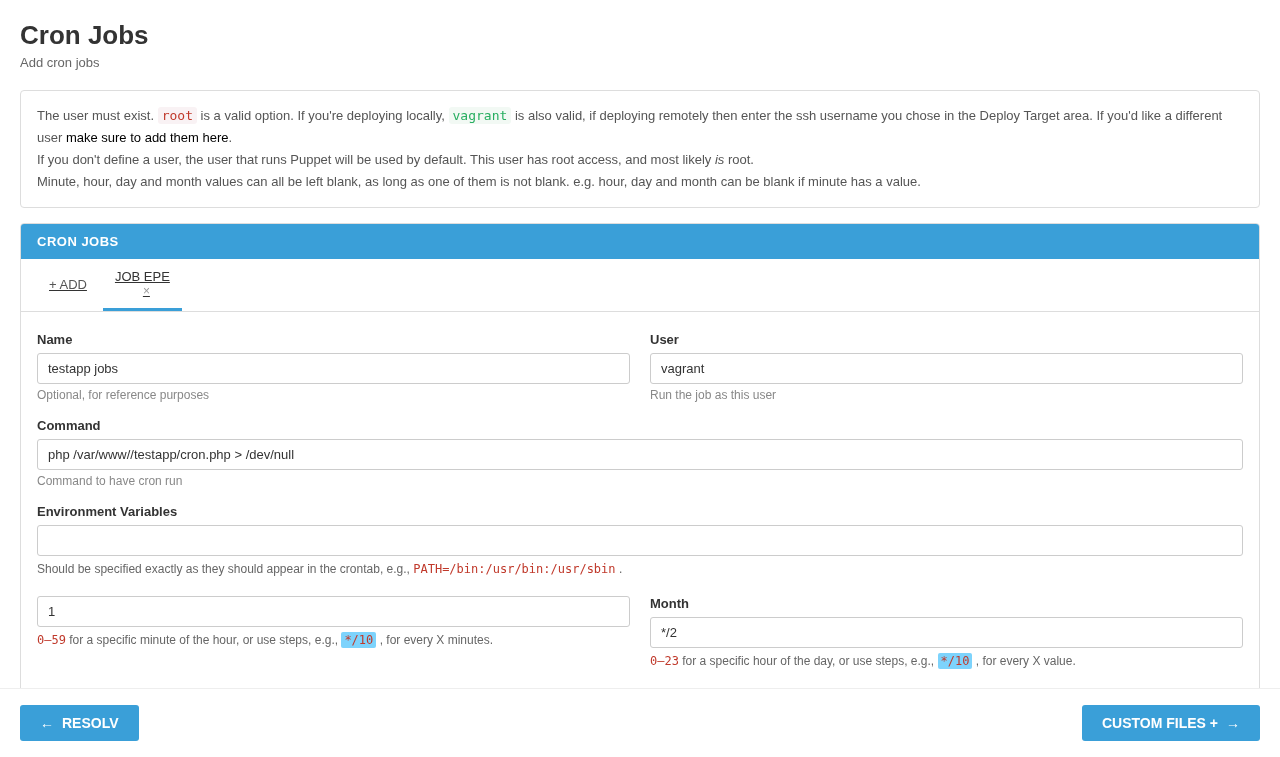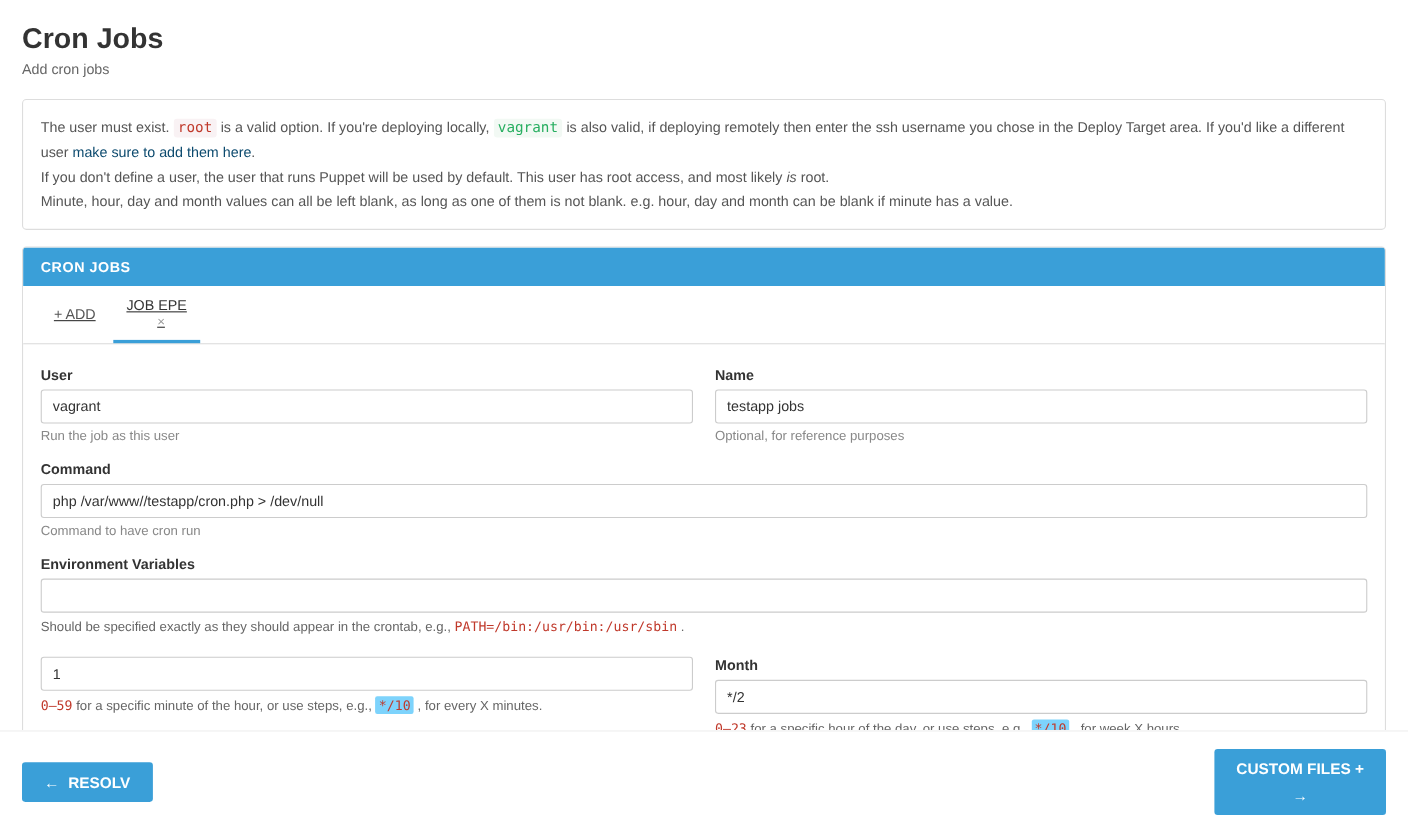--- a/index.html
+++ b/index.html
@@ -7,21 +7,21 @@
 
     .page-wrapper { width: 1280px; min-height: 757px; position: relative; display: flex; flex-direction: column; }
 
     .page-header { padding: 20px 20px 10px 20px; }
     .page-title { font-size: 26px; font-weight: bold; color: #333; margin-bottom: 4px; }
     .page-subtitle { font-size: 13px; color: #666; }
 
     .info-box { margin: 10px 20px 15px 20px; border: 1px solid #ddd; border-radius: 4px; padding: 14px 16px; font-size: 13px; line-height: 1.7; color: #555; }
     .info-box .highlight-root { color: #c0392b; background: #f9f2f4; font-family: monospace; padding: 1px 4px; border-radius: 3px; }
     .info-box .highlight-vagrant { color: #27ae60; background: #f2f9f4; font-family: monospace; padding: 1px 4px; border-radius: 3px; }
-    .info-box .highlight-link { color: #0c4a6e; text-decoration: none; text-align: right; }
+    .info-box .highlight-link { color: #000000; text-decoration: none; text-align: right; }
     .info-box .highlight-italic { font-style: italic; text-align: center; }
 
     .panel { margin: 0 20px; border: 1px solid #ddd; border-radius: 4px; overflow: hidden; }
     .panel-header { background: #3a9fd8; color: #fff; padding: 10px 16px; font-size: 13px; font-weight: bold; letter-spacing: 0.5px; }
 
     .tabs { display: flex; align-items: center; padding: 0 16px; border-bottom: 1px solid #ddd; background: #fff; text-decoration: underline; }
     .tab-add { display: flex; align-items: center; padding: 10px 12px; font-size: 13px; color: #555; cursor: pointer; border-bottom: 2px solid transparent; }
     .tab-item { display: flex; align-items: center; padding: 10px 12px; font-size: 13px; color: #333; cursor: pointer; border-bottom: 3px solid #3a9fd8; margin-left: 4px; flex-direction: column; }
     .tab-item .tab-close { margin-left: 8px; color: #999; font-size: 12px; cursor: pointer; }
 
@@ -38,21 +38,21 @@
 
     .hint-line { font-size: 12px; color: #666; margin-top: 4px; line-height: 1.6; }
     .hint-line .hint-range { color: #c0392b; font-family: monospace; }
     .hint-line .hint-code { color: #c0392b; font-family: monospace; background: #7dd3fc; padding: 1px 3px; border-radius: 2px; }
     .hint-line .hint-path { color: #c0392b; font-family: monospace; }
 
     .footer { margin-top: auto; padding: 16px 20px; display: flex; justify-content: space-between; align-items: center; background: #fff; border-top: 1px solid #eee; position: fixed; bottom: 0; width: 1280px; }
 
     .btn-resolv { background: #3a9fd8; color: #fff; border: none; border-radius: 3px; padding: 10px 20px; font-size: 14px; font-weight: bold; cursor: pointer; display: flex; align-items: center; gap: 8px; }
 
-    .btn-custom { background: #3a9fd8; color: #fff; border: none; border-radius: 3px; padding: 10px 20px; font-size: 14px; font-weight: bold; cursor: pointer; display: flex; align-items: center; gap: 8px; flex-direction: column; }
+    .btn-custom { background: #3a9fd8; color: #fff; border: none; border-radius: 3px; padding: 10px 20px; font-size: 14px; font-weight: bold; cursor: pointer; display: flex; align-items: center; gap: 8px; }
   </style>
 </head>
 <body>
 
 <div class="page-wrapper">
 
   <div class="page-header">
     <div class="page-title">Cron Jobs</div>
     <div class="page-subtitle">Add cron jobs</div>
   </div>
@@ -77,28 +77,28 @@
       <div class="tab-item">
         <span>JOB EPE</span>
         <span class="tab-close">×</span>
       </div>
     </div>
 
     <div class="form-body">
 
       <div class="form-row">
         <div class="form-group">
+          <label class="form-label">Name</label>
+          <input class="form-input" type="text" value="testapp jobs" style="">
+          <div class="form-hint">Optional, for reference purposes</div>
+        </div>
+        <div class="form-group">
           <label class="form-label">User</label>
           <input class="form-input" type="text" value="vagrant" style="">
           <div class="form-hint">Run the job as this user</div>
-        </div>
-        <div class="form-group">
-          <label class="form-label">Name</label>
-          <input class="form-input" type="text" value="testapp jobs" style="">
-          <div class="form-hint">Optional, for reference purposes</div>
         </div>
       </div>
 
       <div class="form-row">
         <div class="form-group full">
           <label class="form-label">Command</label>
           <input class="form-input" type="text" value="php /var/www//testapp/cron.php &gt; /dev/null" style="">
           <div class="form-hint">Command to have cron run</div>
         </div>
       </div>
@@ -117,21 +117,21 @@
         <div class="form-group">
           <input class="form-input" type="text" value="1" style="">
           <div class="hint-line">
             <span class="hint-range">0–59</span><span> for a specific minute of the hour, or use steps, e.g., </span><span class="hint-code">*/10</span><span> , for every X minutes.</span>
           </div>
         </div>
         <div class="form-group">
           <label class="form-label">Month</label>
           <input class="form-input" type="text" value="*/2" style="">
           <div class="hint-line">
-            <span class="hint-range">0–23</span><span> for a specific hour of the day, or use steps, e.g., </span><span class="hint-code">*/10</span><span> , for week X hours.</span>
+            <span class="hint-range">0–23</span><span> for a specific hour of the day, or use steps, e.g., </span><span class="hint-code">*/10</span><span> , for every X value.</span>
           </div>
         </div>
       </div>
 
       <div class="form-row">
         <div class="form-group">
           <label class="form-label">Day</label>
           <input class="form-input" type="text" value="*" style="">
           <div class="hint-line">
             <span class="hint-range">0–6</span><span> for a specific day of the week (Sunday is 0), or use steps, e.g., </span><span class="hint-code">*/10</span><span> , for every X days</span>

